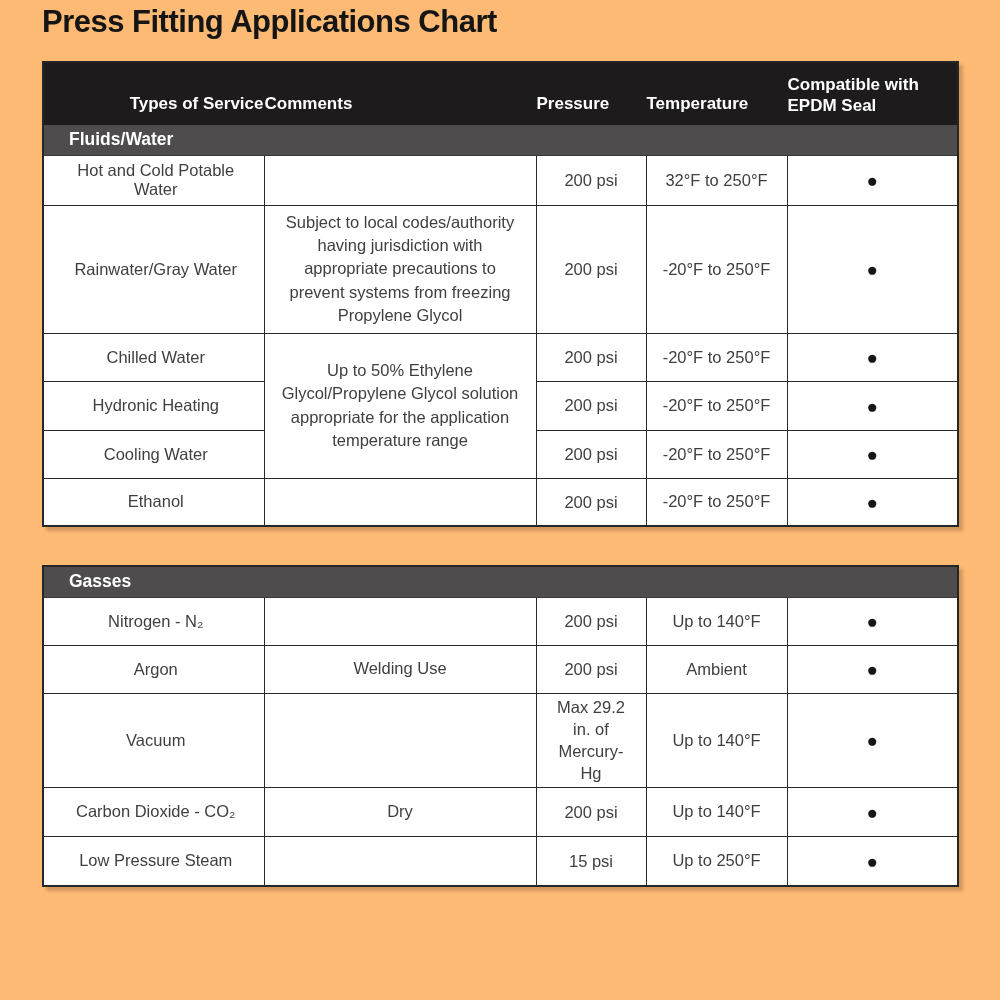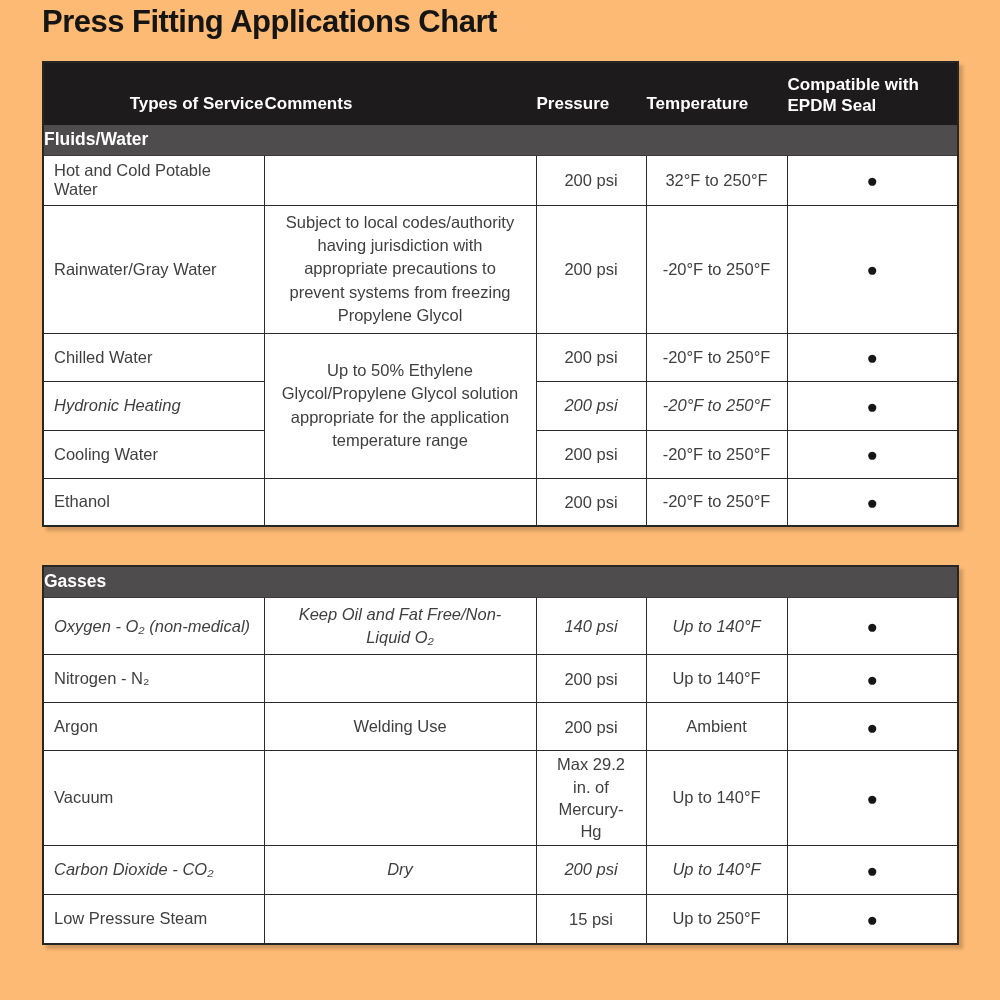--- a/index.html
+++ b/index.html
@@ -52,49 +52,49 @@
   thead th.th-epdm { padding-bottom: 7px; }
 
   
   tr.section-row td {
     background: #4e4c4d;
     color: #ffffff;
     font-weight: 700;
     font-size: 17.5px;
     height: 31px;
     text-align: left;
-    padding-left: 0;
+    padding-left: 25px;
     border: 1px solid #3a3a3a;
     margin-top: 20px;
   }
 
   
   tbody td {
     color: #3f3f3f;
     font-size: 16.5px;
     vertical-align: middle;
     background: #fff;
   }
-  td.td-service { text-align: left; padding-left: 10px; padding-right: 6px; margin-top: 8px; }
+  td.td-service { text-align: center; padding-left: 10px; padding-right: 6px; margin-top: 8px; }
   td.td-comments { text-align: center; padding: 5px 14px; line-height: 1.42; }
   td.td-pressure { text-align: center; padding: 2px 12px; line-height: 1.35; }
   td.td-temp { text-align: center; padding: 2px 4px; }
   td.td-epdm { text-align: center; }
   .dot {
     display: inline-block;
     font-size: 19px;
     color: #161616;
     line-height: 1;
     transform: translateY(1px);
   }
 
   tr.h50 { height: 50px; }
   tr.h105 { height: 105px; }
   tr.h48 { height: 48px; }
-  tr.h49 { height: 49px; font-style: italic; }
+  tr.h49 { height: 49px; }
   tr.h76 { height: 76px; }
 </style>
 </head>
 <body>
 
 <div class="page">
 
   <h1 class="page-title">Press Fitting Applications Chart</h1>
 
   <table class="app-table t1">
@@ -166,27 +166,20 @@
       <col class="c-service">
         <col class="c-comments">
         <col class="c-pressure">
         <col class="c-temp">
         <col class="c-epdm">
     </colgroup>
     <tbody>
       <tr class="section-row">
         <td colspan="5">Gasses</td>
       </tr>
-      <tr class="h49">
-        <td class="td-service">Oxygen - O₂  (non-medical)</td>
-        <td class="td-comments">Keep Oil and Fat Free/Non-Liquid O₂</td>
-        <td class="td-pressure">140 psi</td>
-        <td class="td-temp">Up to 140°F</td>
-        <td class="td-epdm"><span class="dot">●</span></td>
-      </tr>
       <tr class="h48">
         <td class="td-service">Nitrogen - N₂</td>
         <td class="td-comments"></td>
         <td class="td-pressure">200 psi</td>
         <td class="td-temp">Up to 140°F</td>
         <td class="td-epdm"><span class="dot">●</span></td>
       </tr>
       <tr class="h48">
         <td class="td-service">Argon</td>
         <td class="td-comments">Welding Use</td>

